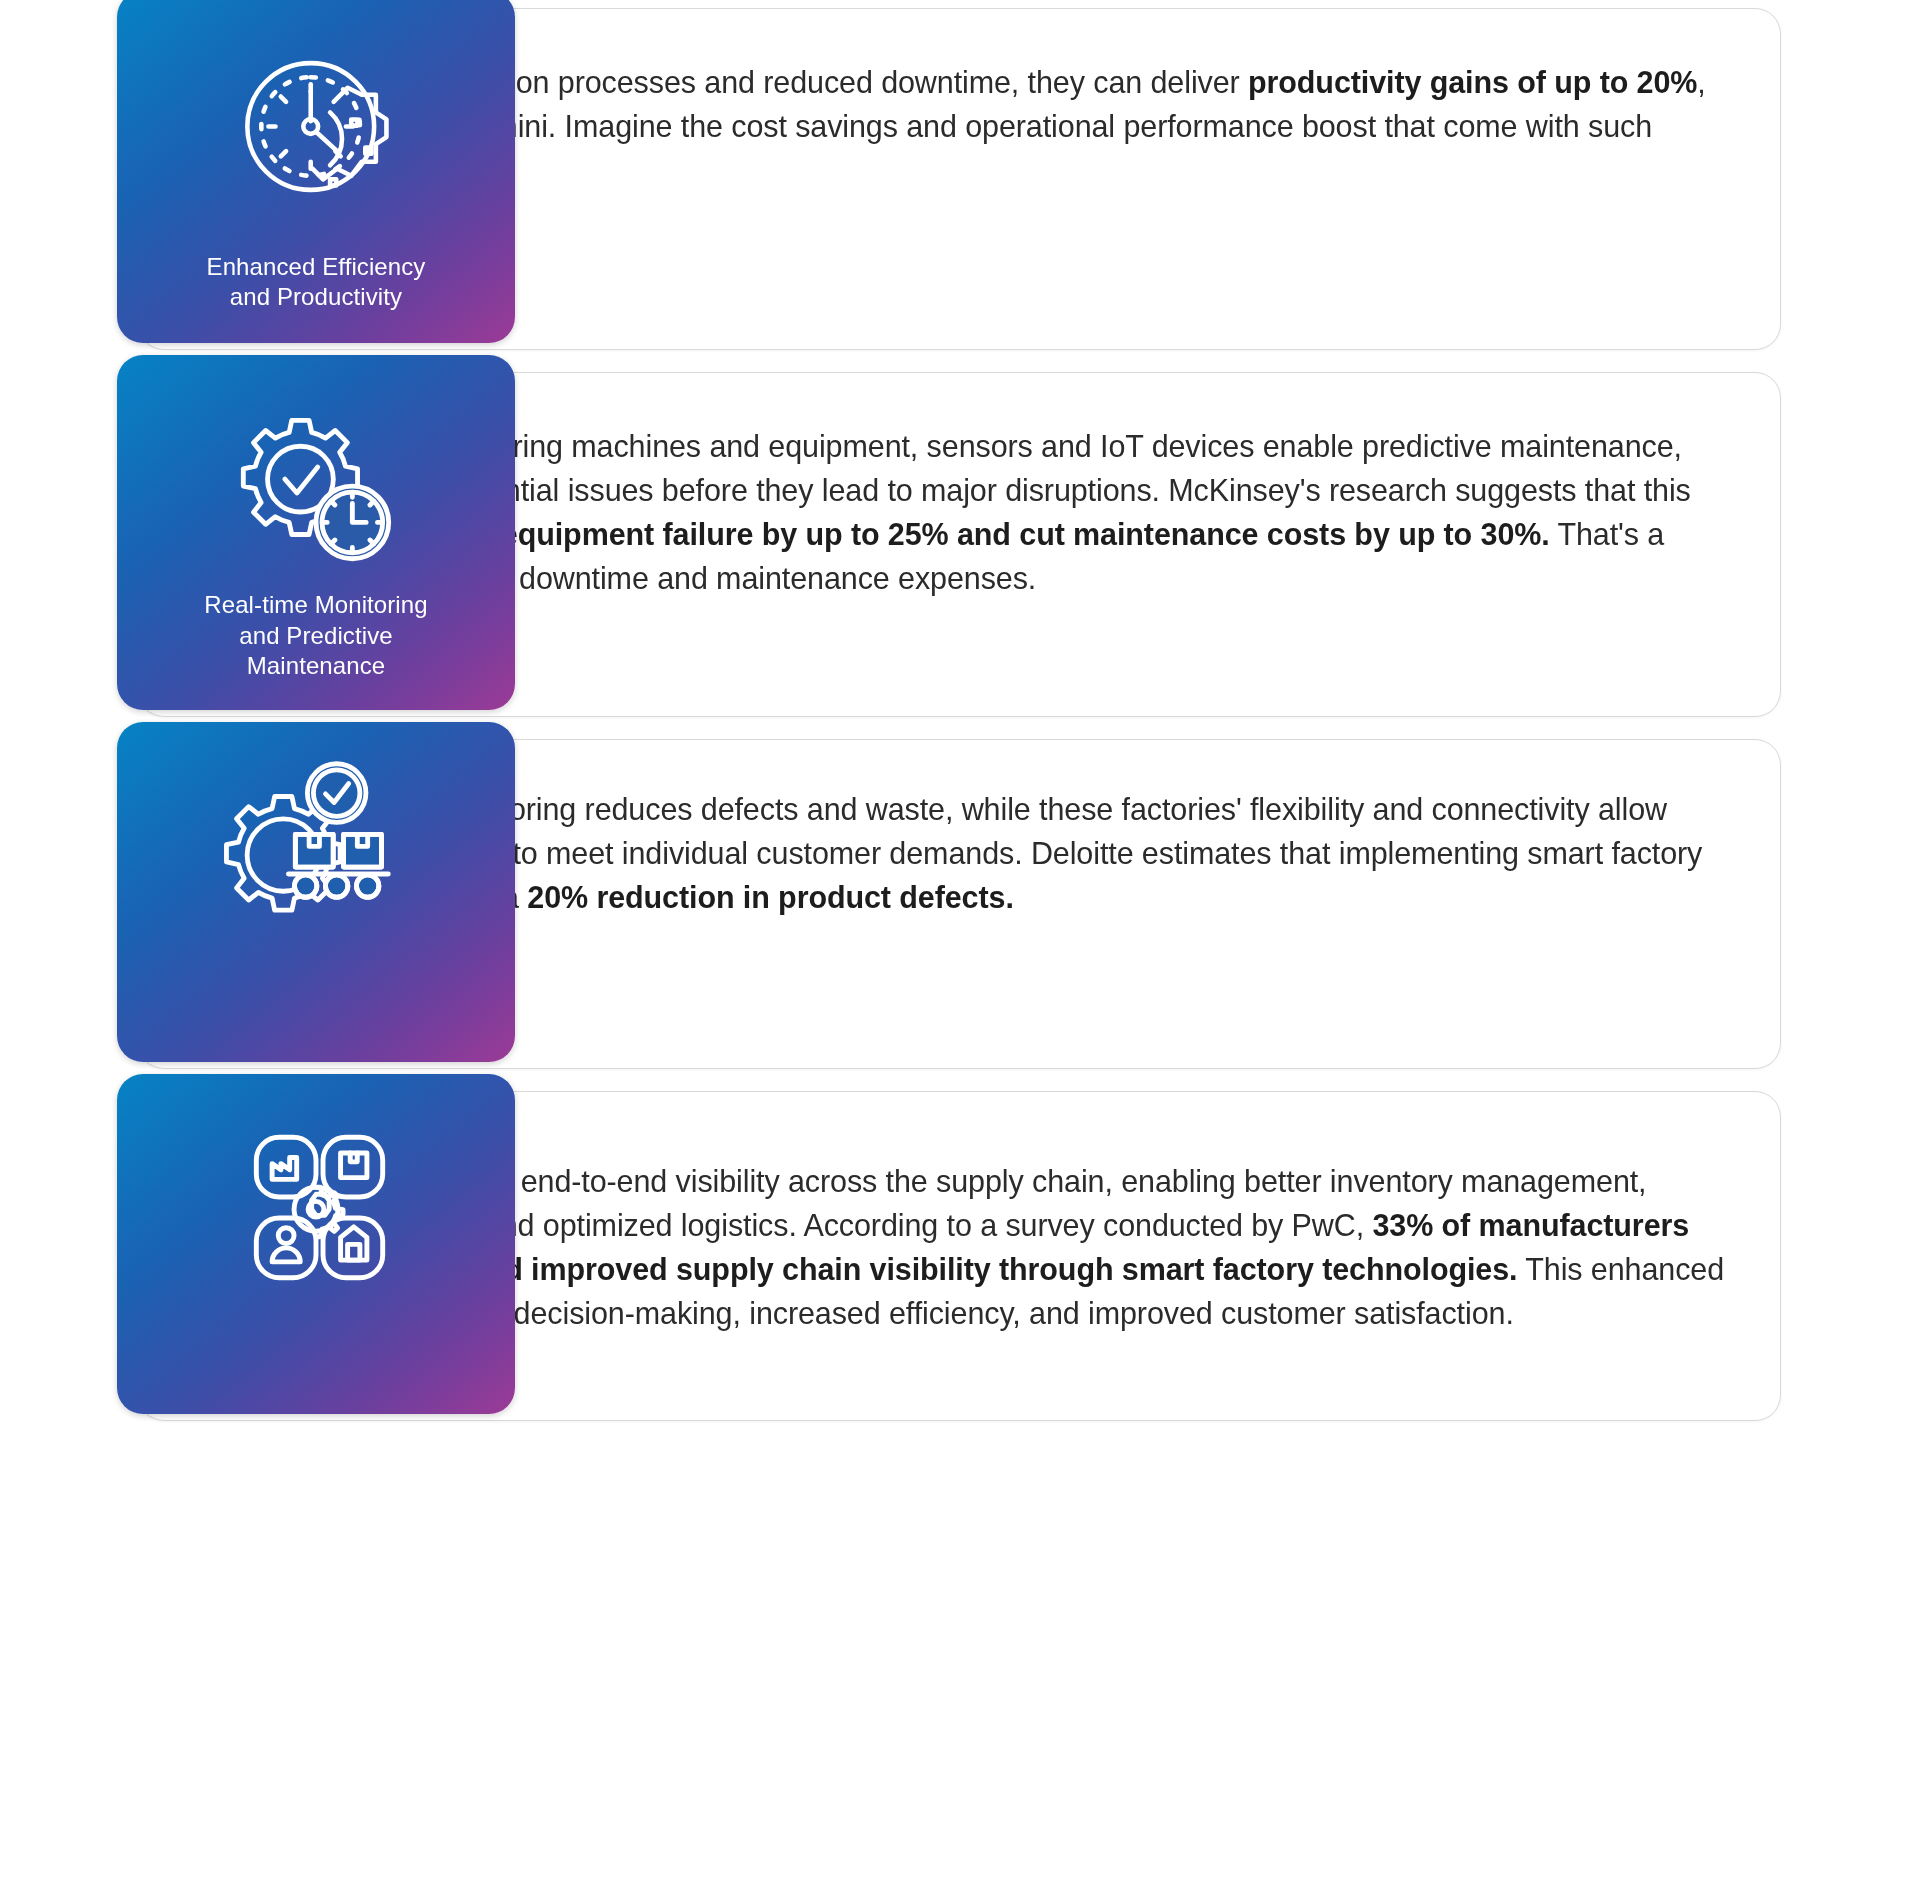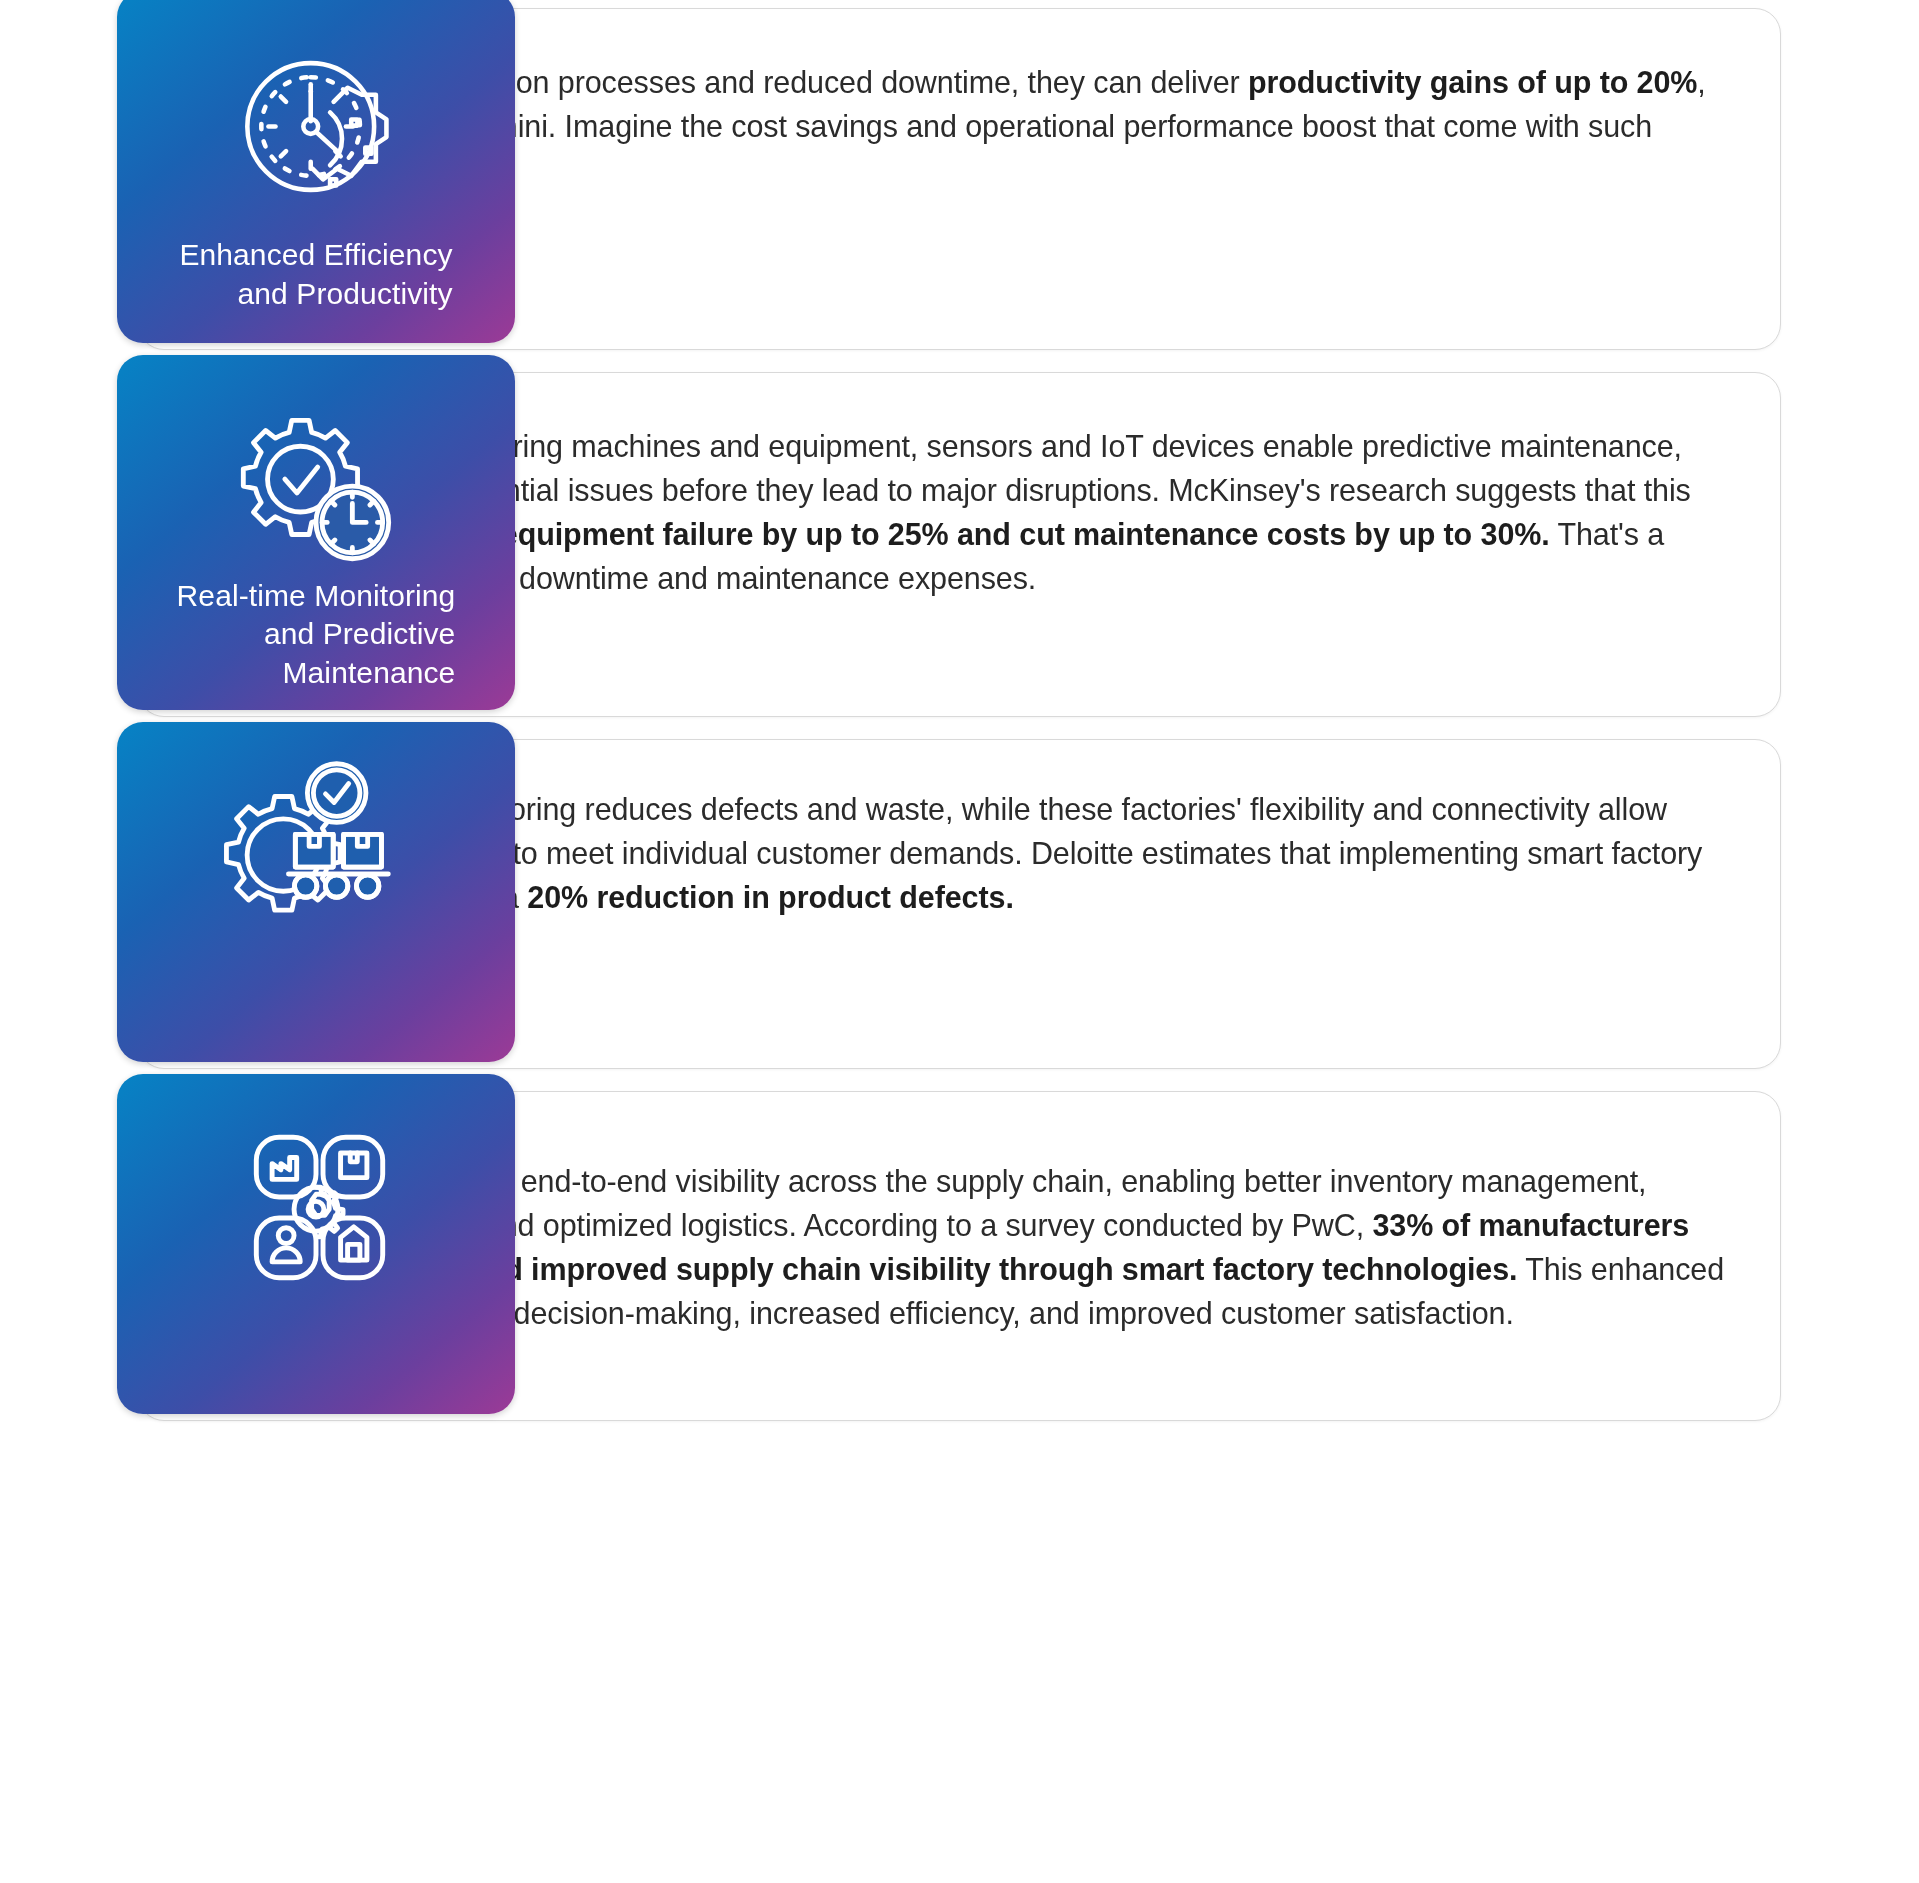--- a/index.html
+++ b/index.html
@@ -48,24 +48,24 @@
   }
   .icon-wrap {
     flex: 0 0 auto;
     display: flex;
     align-items: center;
     justify-content: center;
   }
   .icon-spacer { flex: 1 1 auto; }
   .icon-title {
     color: #ffffff;
-    font-size: 30px;
+    font-size: 24px;
     line-height: 1.28;
     font-weight: 400;
-    text-align: right;
+    text-align: center;
     letter-spacing: 0.1px;
     padding: 0 14px;
     white-space: pre-line;
   }
   .body-panel {
     flex: 1 1 auto;
     padding: 0;
     min-width: 0;
   }
   .body-text {
@@ -76,21 +76,21 @@
     font-weight: 400;
   }
   .body-text b { font-weight: 700; color: #1d1d1d; margin-top: 20px; }
 
   
   #card-1 { height: 342px; }
   #card-1 .icon-panel { height: 352px; padding-top: 58px; padding-bottom: 30px; }
   #card-1 .body-panel { padding: 52px 56px 0 62px; }
 
   #card-2 { height: 345px; }
-  #card-2 .icon-panel { height: 355px; padding-top: 54px; padding-bottom: 36px; }
+  #card-2 .icon-panel { height: 355px; padding-top: 54px; padding-bottom: 28px; }
   #card-2 .body-panel { padding: 52px 44px 0 62px; }
 
   #card-3 { height: 330px; }
   #card-3 .icon-panel { height: 340px; padding-top: 36px; padding-bottom: 26px; }
   #card-3 .body-panel { padding: 48px 52px 0 62px; }
 
   #card-4 { height: 330px; }
   #card-4 .icon-panel { height: 340px; padding-top: 58px; padding-bottom: 38px; }
   #card-4 .body-panel { padding: 68px 46px 0 62px; }
 

